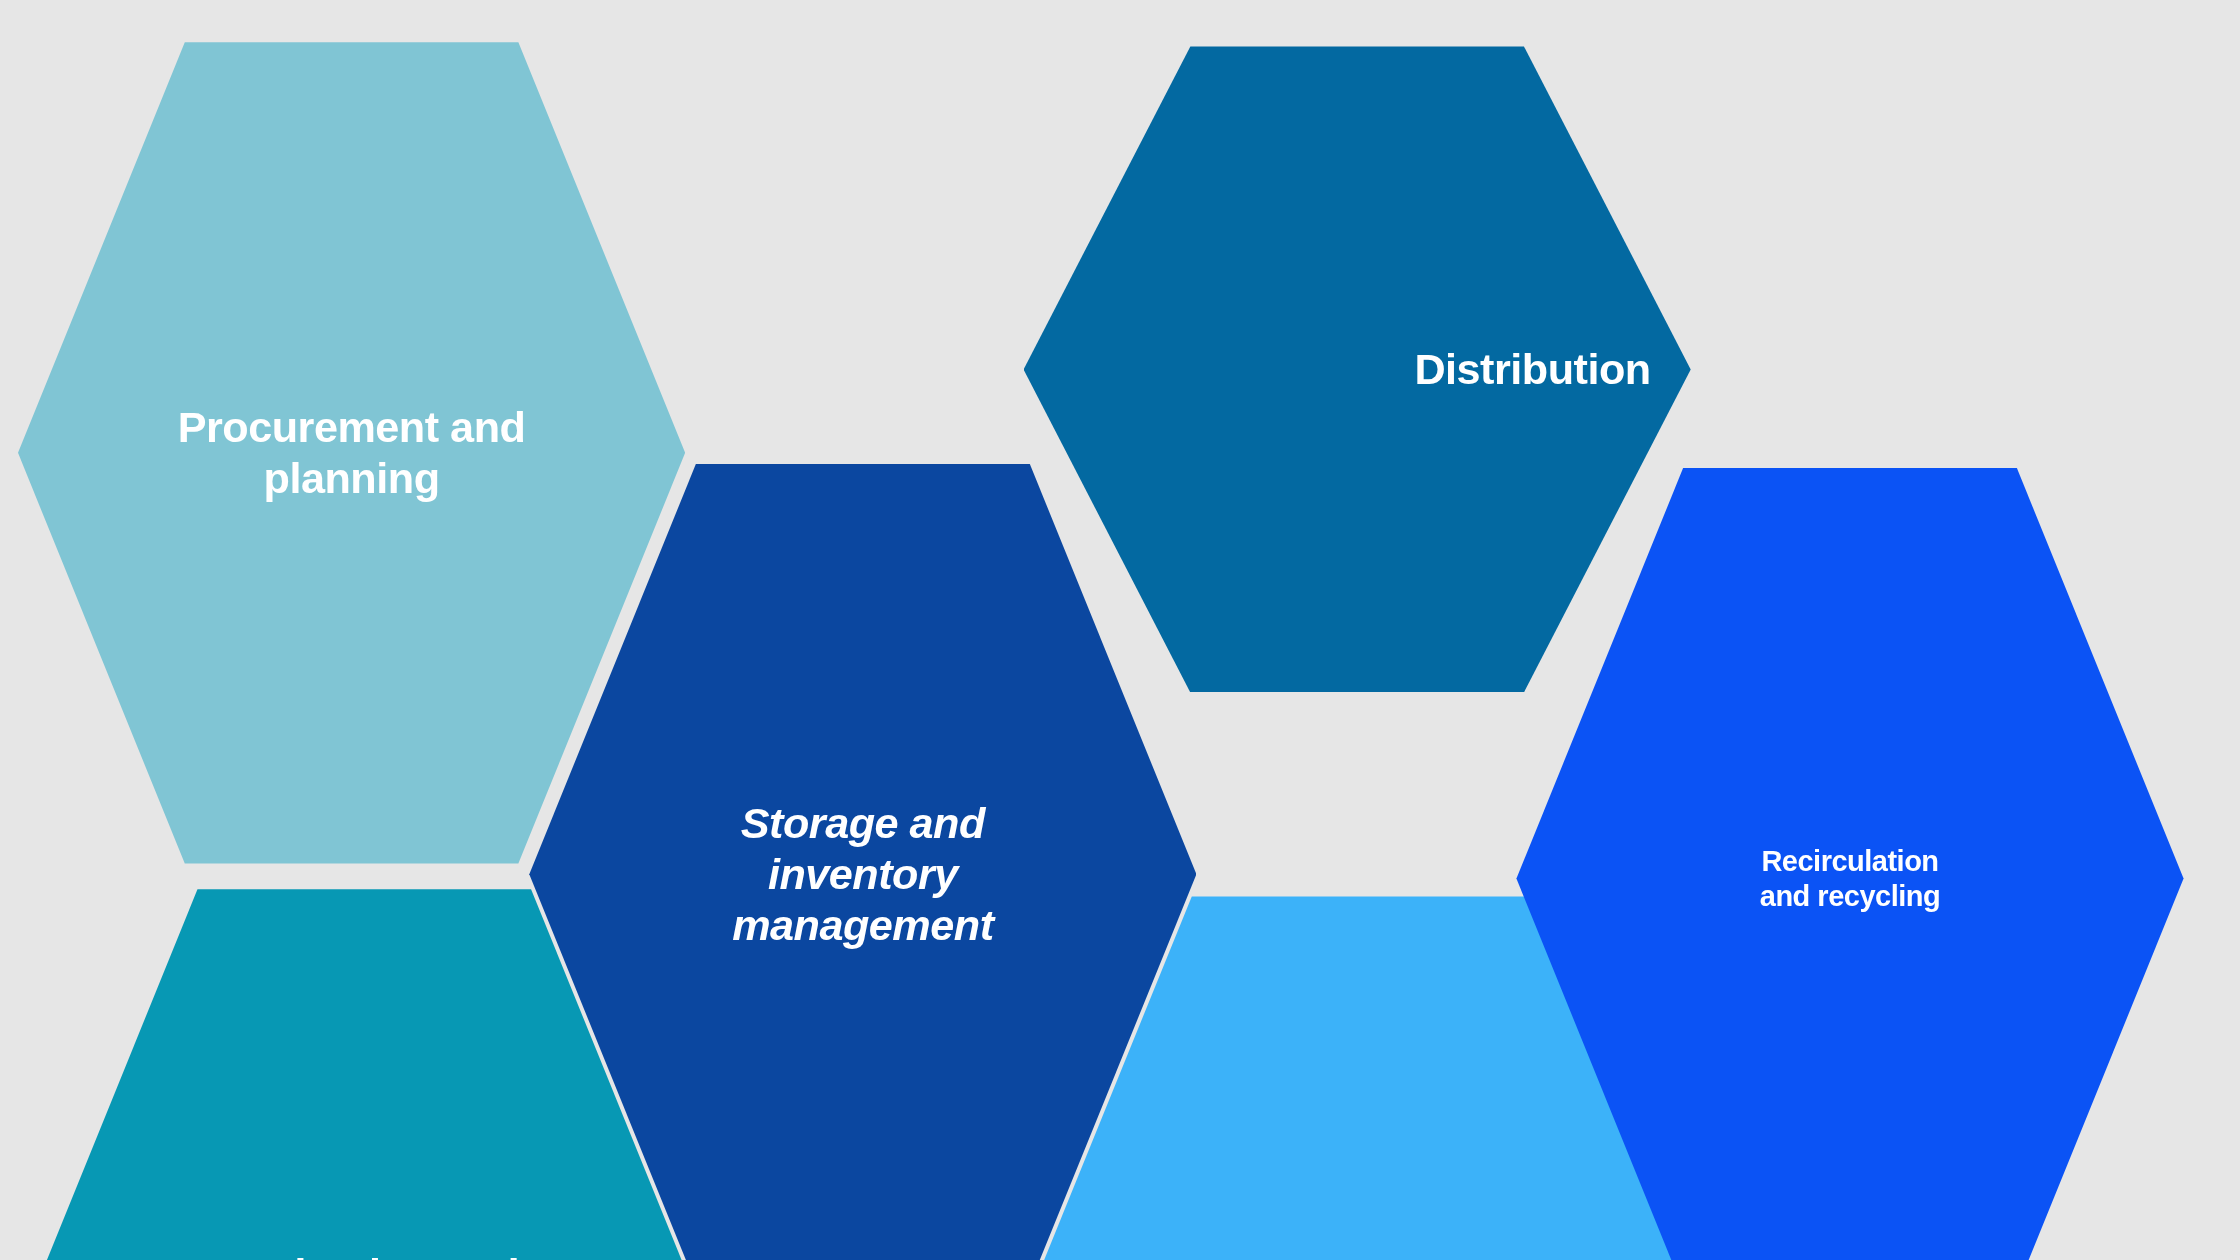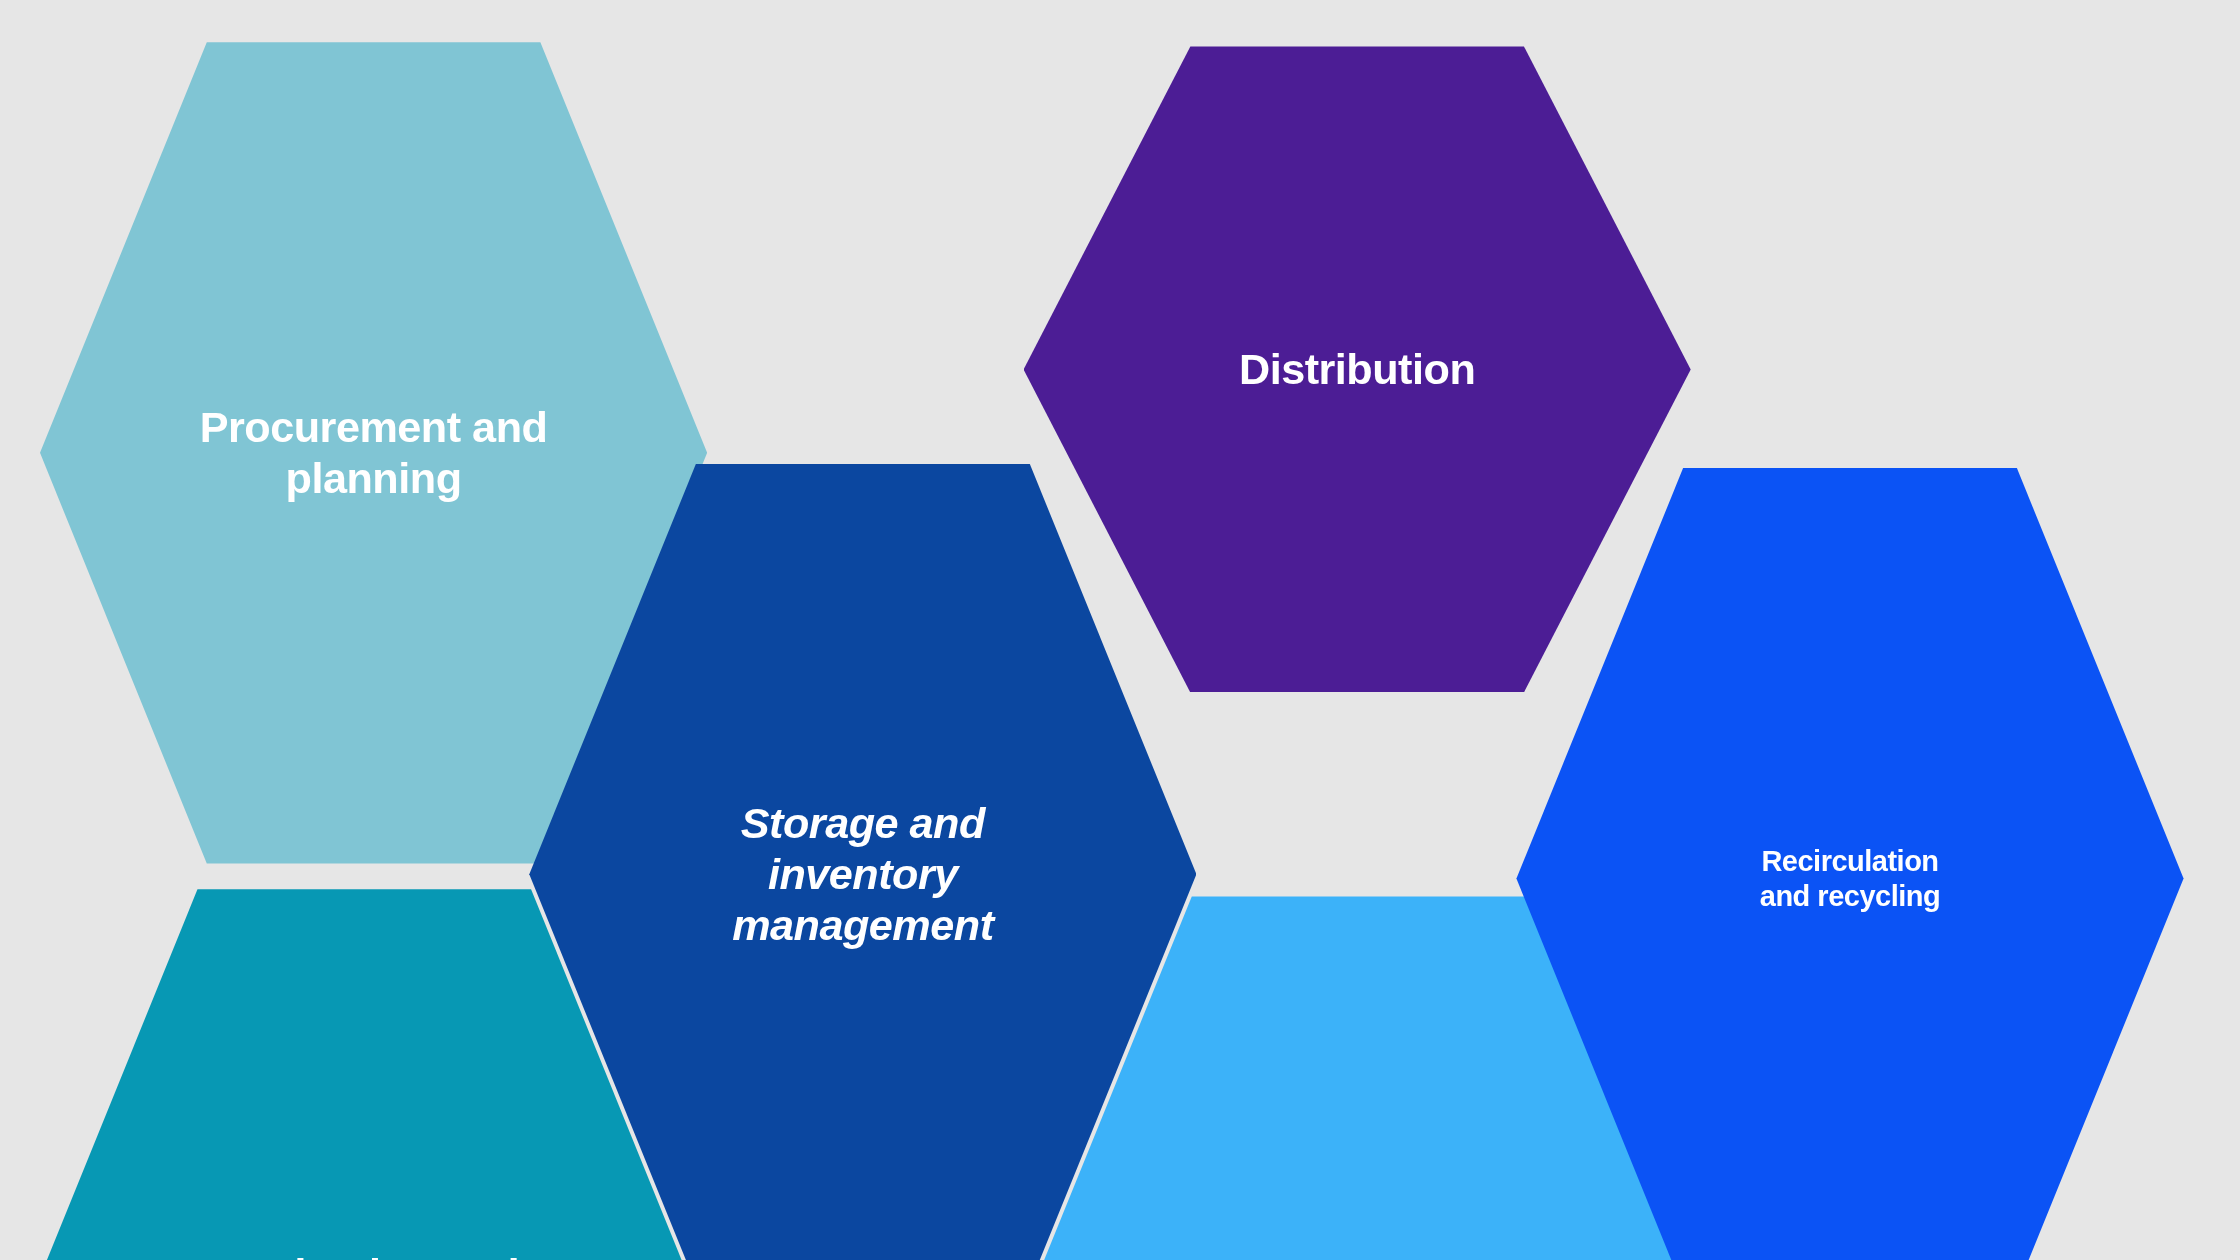--- a/index.html
+++ b/index.html
@@ -43,34 +43,34 @@
     padding: 0 6%;
     box-sizing: border-box;
     white-space: pre-line;
     user-select: none;
   }
 </style>
 </head>
 <body>
 
 <div id="stage">
-    <div class="hex" style="width: 667.143px; height: 821.429px; left: 40px; top: 42.1429px; background: rgb(128, 197, 212);">
+    <div class="hex" style="width: 667.143px; height: 821.429px; left: 18px; top: 42.1429px; background: rgb(128, 197, 212);">
       <div class="hex-label" style="font-size: 43.2px;">Procurement and
 planning</div>
     </div>
     <div class="hex" style="width: 667.143px; height: 821.429px; left: 30.7143px; top: 889.286px; background: rgb(7, 152, 180);">
       <div class="hex-label" style="font-size: 43.2px;">Production and
 manufacturing</div>
     </div>
     <div class="hex" style="width: 667.143px; height: 821.429px; left: 529.286px; top: 463.571px; background: rgb(11, 71, 160);">
       <div class="hex-label" style="font-size: 43.2px; font-style: italic;">Storage and
 inventory
 management</div>
     </div>
-    <div class="hex" style="width: 667.143px; height: 646px; left: 1023.57px; top: 46.4286px; background: #4c1d95;">
+    <div class="hex" style="width: 667.143px; height: 646px; left: 1023.57px; top: 46.4286px; background: #0369a1; justify-content: flex-end;">
       <div class="hex-label" style="font-size: 43.2px;">Distribution</div>
     </div>
     <div class="hex" style="width: 667.143px; height: 821.429px; left: 1025px; top: 896.429px; background: rgb(60, 178, 249);">
       <div class="hex-label" style="font-size: 43.2px;">Sales and
 customer service</div>
     </div>
     <div class="hex" style="width: 667.143px; height: 821.429px; left: 1516.43px; top: 467.857px; background: rgb(11, 83, 245);">
       <div class="hex-label" style="font-size: 29px;">Recirculation
 and recycling</div>
     </div>

